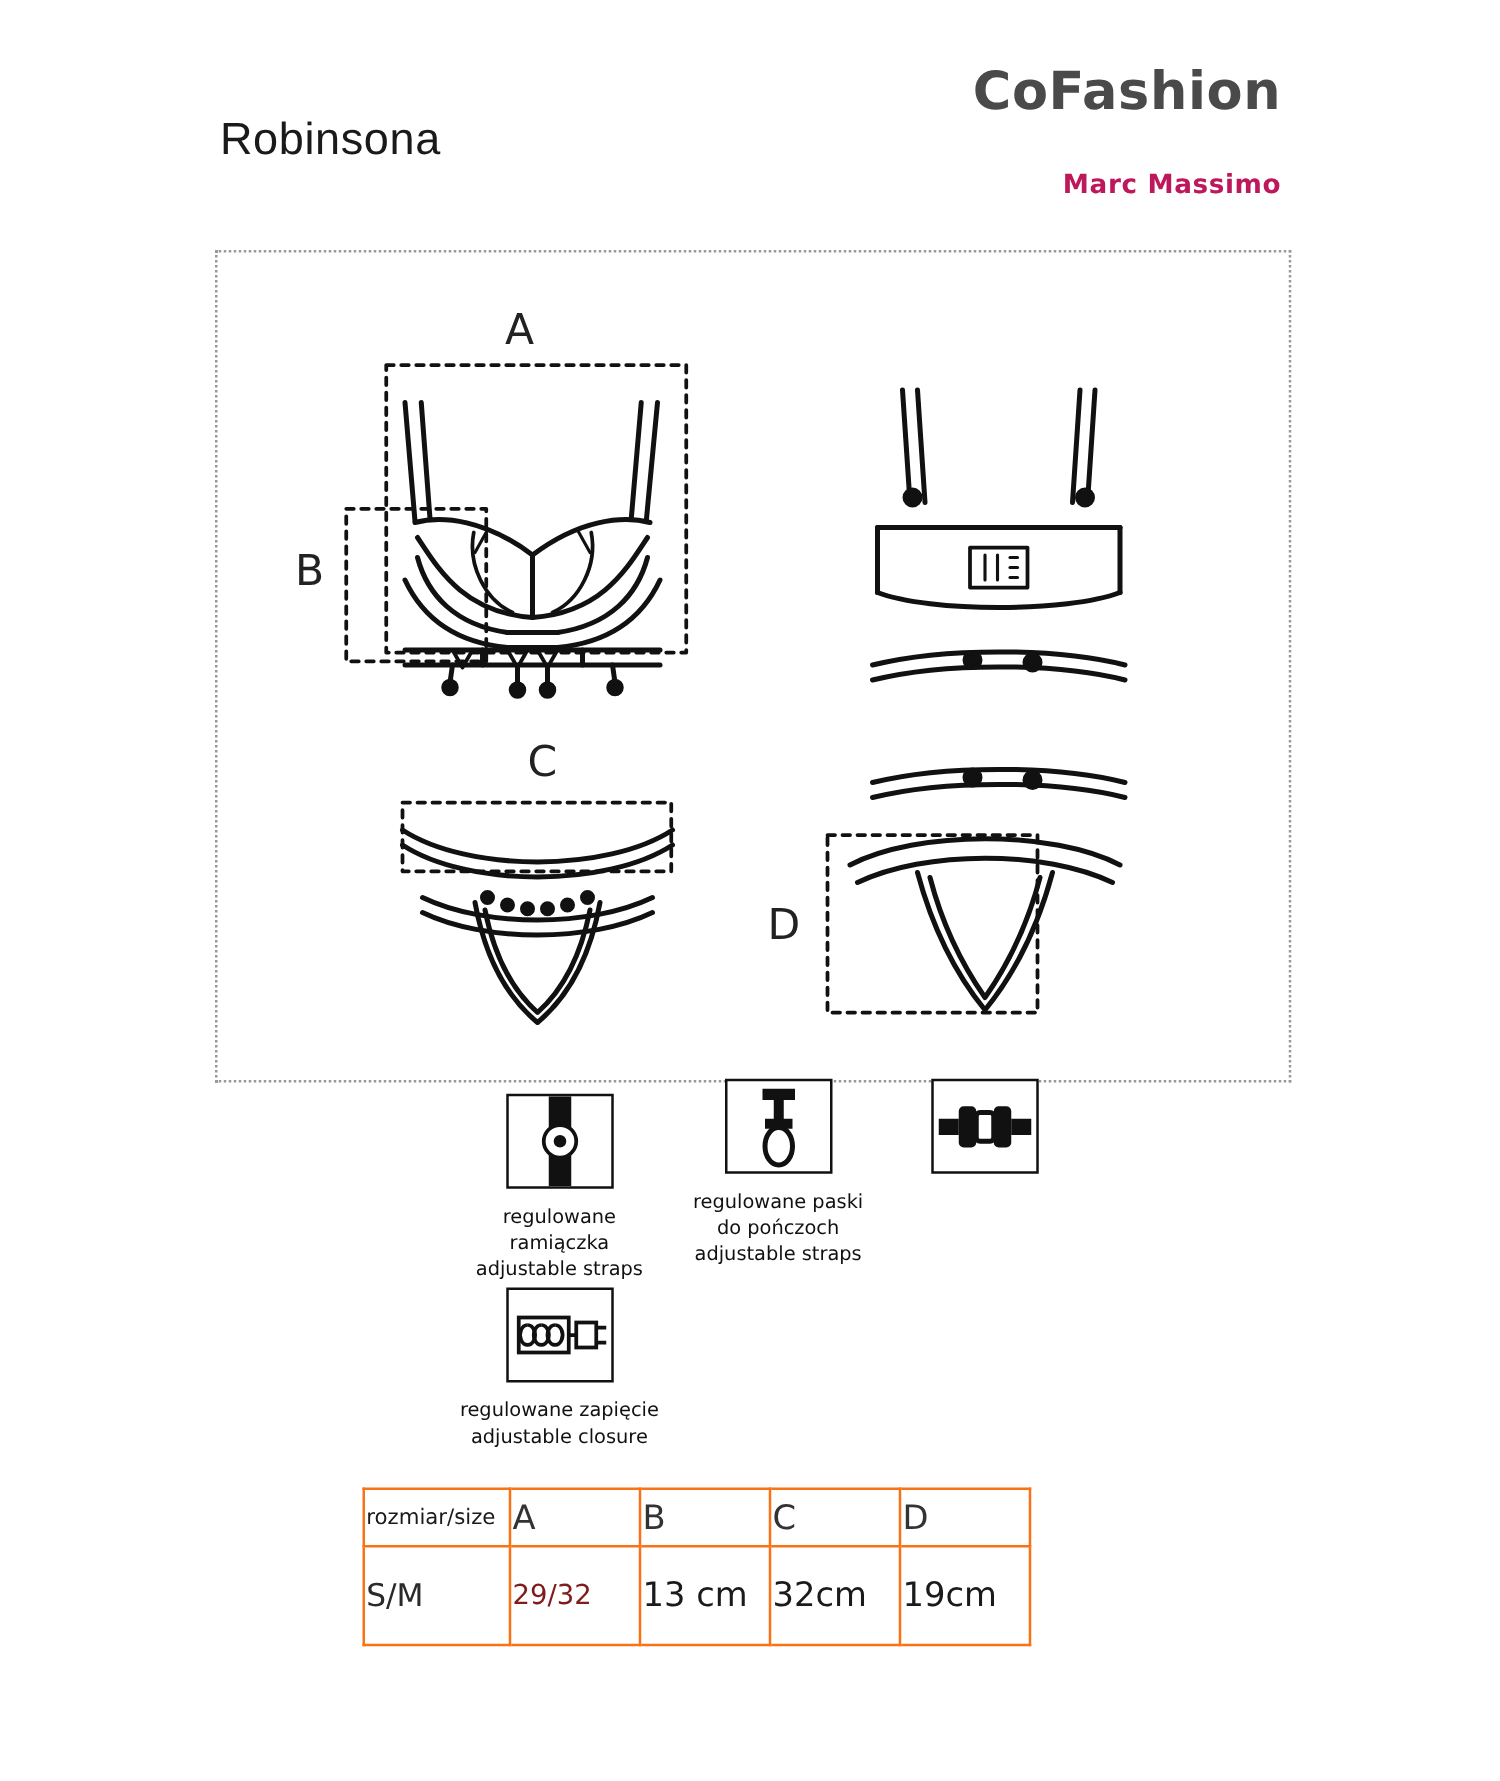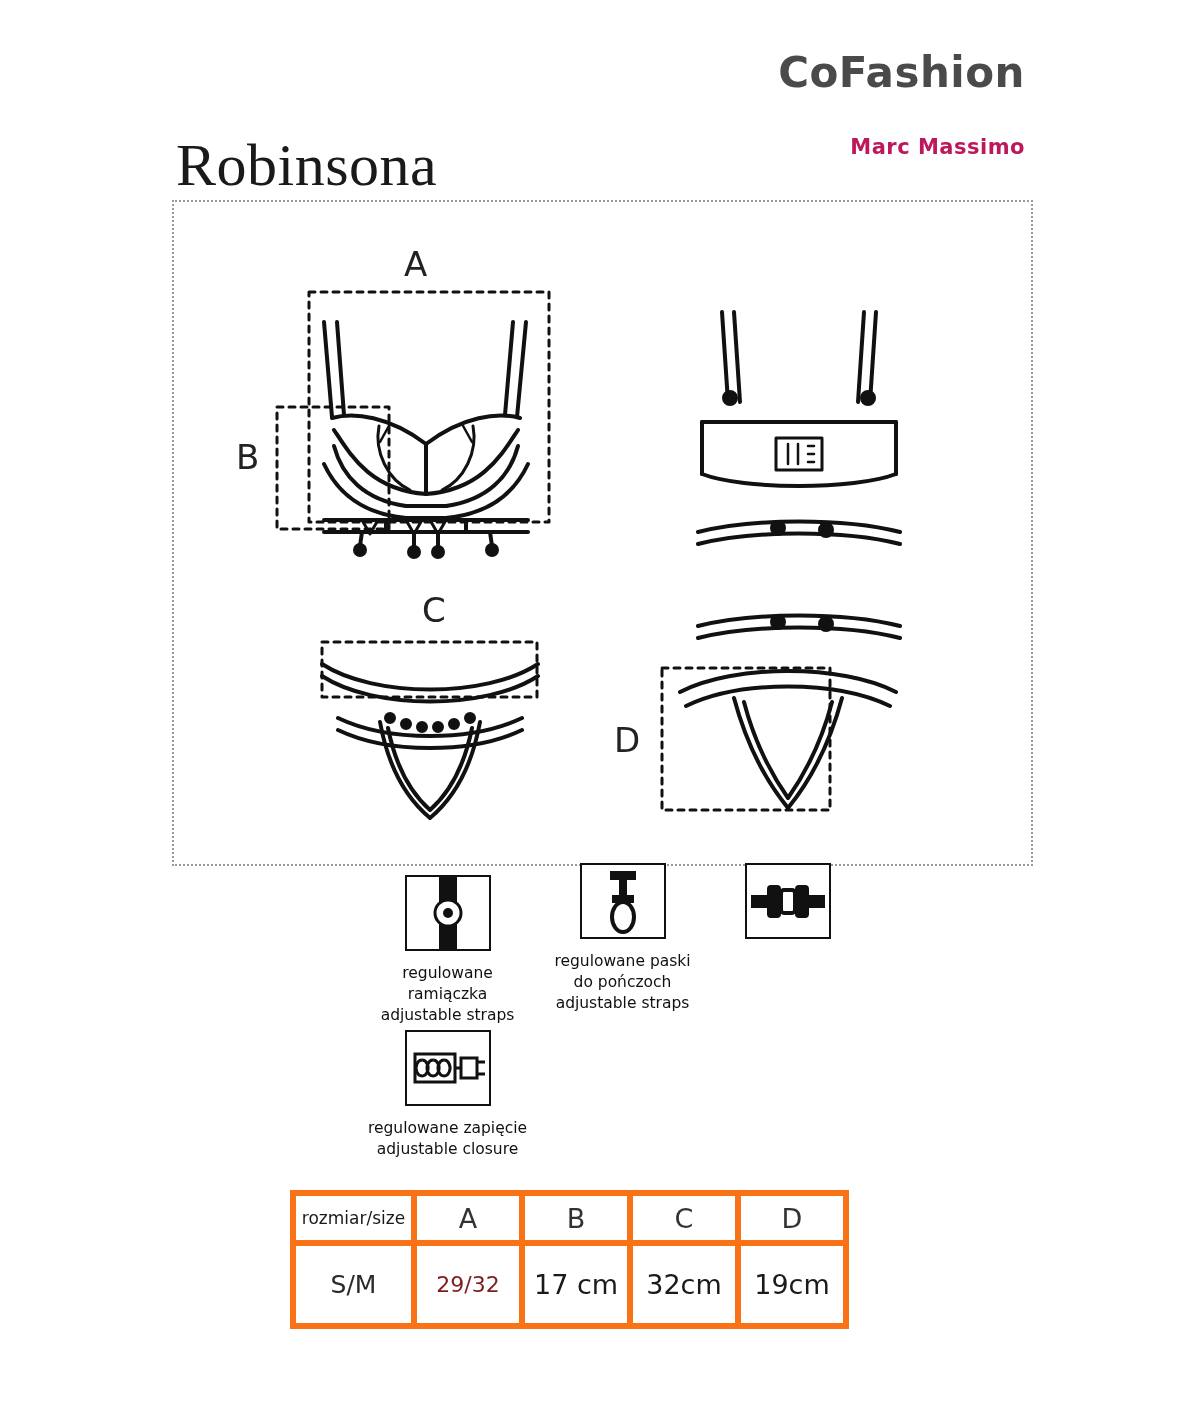--- a/index.html
+++ b/index.html
@@ -18,26 +18,25 @@
   .page {
     position: absolute;
     inset: 0;
   }
 
   
   .product-title {
     position: absolute;
     left: 176px;
     top: 90px;
-    font-size: 60px;
+    font-size: 36px;
     font-weight: 400;
     letter-spacing: 0.5px;
     color: #1a1a1a;
-    font-family: Liberation Serif, serif;
-    margin-top: 41px;
+    font-family: Liberation Sans, sans-serif;
   }
   .brand {
     position: absolute;
     right: 175px;
     top: 48px;
     font-size: 42px;
     font-weight: bold;
     color: #4a4a4a;
     letter-spacing: 0.5px;
   }
@@ -99,22 +98,21 @@
   }
 
   
   .size-table {
     position: absolute;
     left: 290px;
     top: 1190px;
     border-collapse: collapse;
   }
   .size-table td, .size-table th {
-    border: 6px solid #f97316;
-    text-align: center;
+    border: 2px solid #f97316;
     font-weight: normal;
     font-family: "DejaVu Sans", sans-serif;
     color: #1a1a1a;
   }
   .size-table thead td {
     height: 42px;
     font-size: 17px;
   }
   .size-table thead td.letter-col {
     font-size: 27px;
@@ -317,20 +315,20 @@
         <td class="col-1 letter-col">A</td>
         <td class="col-2 letter-col">B</td>
         <td class="col-3 letter-col">C</td>
         <td class="col-4 letter-col">D</td>
       </tr>
     </thead>
     <tbody>
       <tr>
         <td class="size-name">S/M</td>
         <td class="small-val">29/32</td>
-        <td>17 cm</td>
+        <td>13 cm</td>
         <td>32cm</td>
         <td>19cm</td>
       </tr>
     </tbody>
   </table>
 
 </div>
 
 </body></html>

